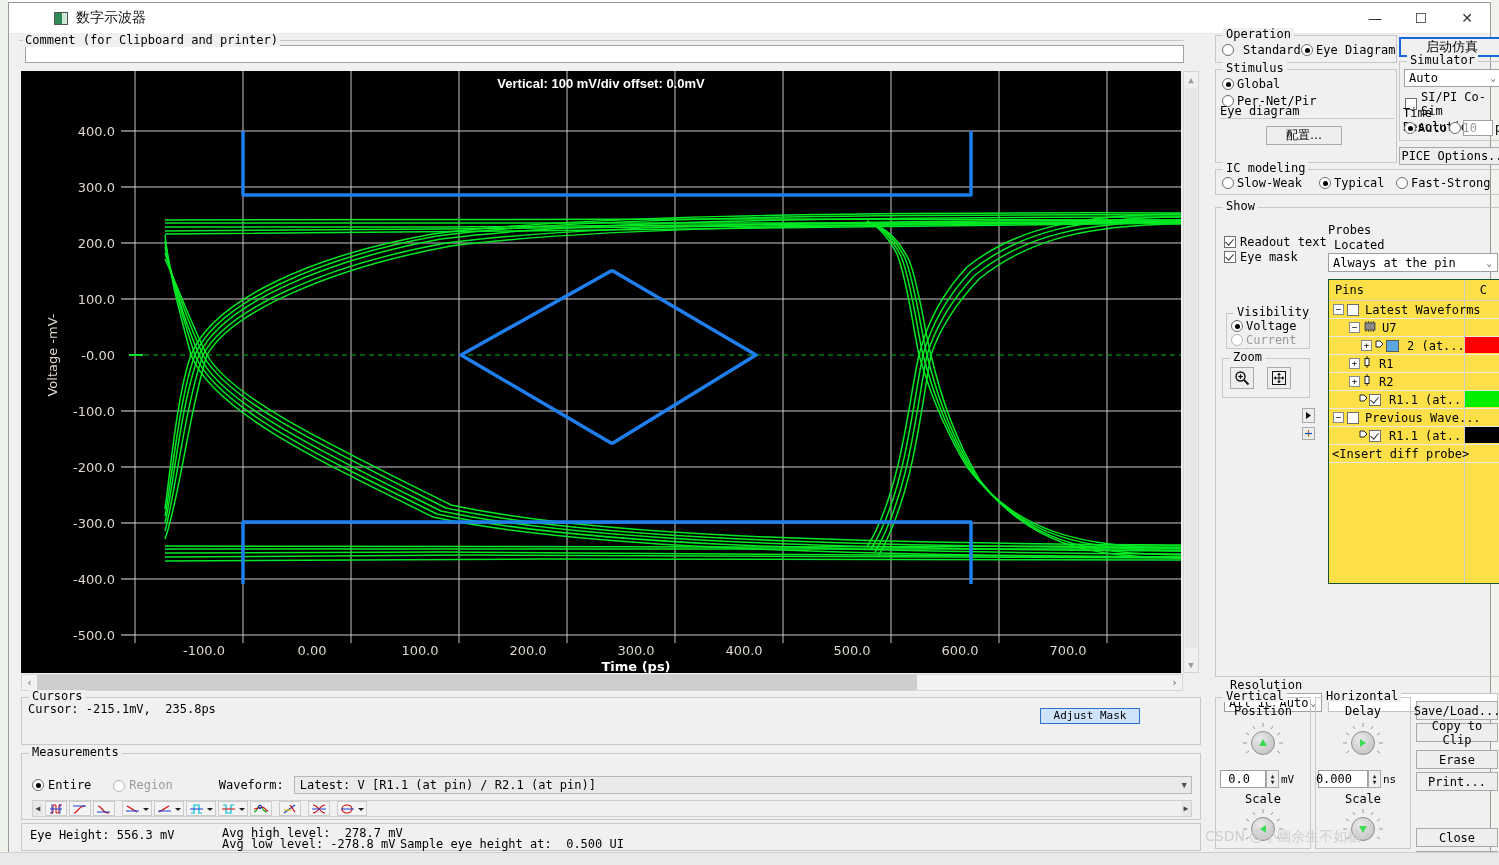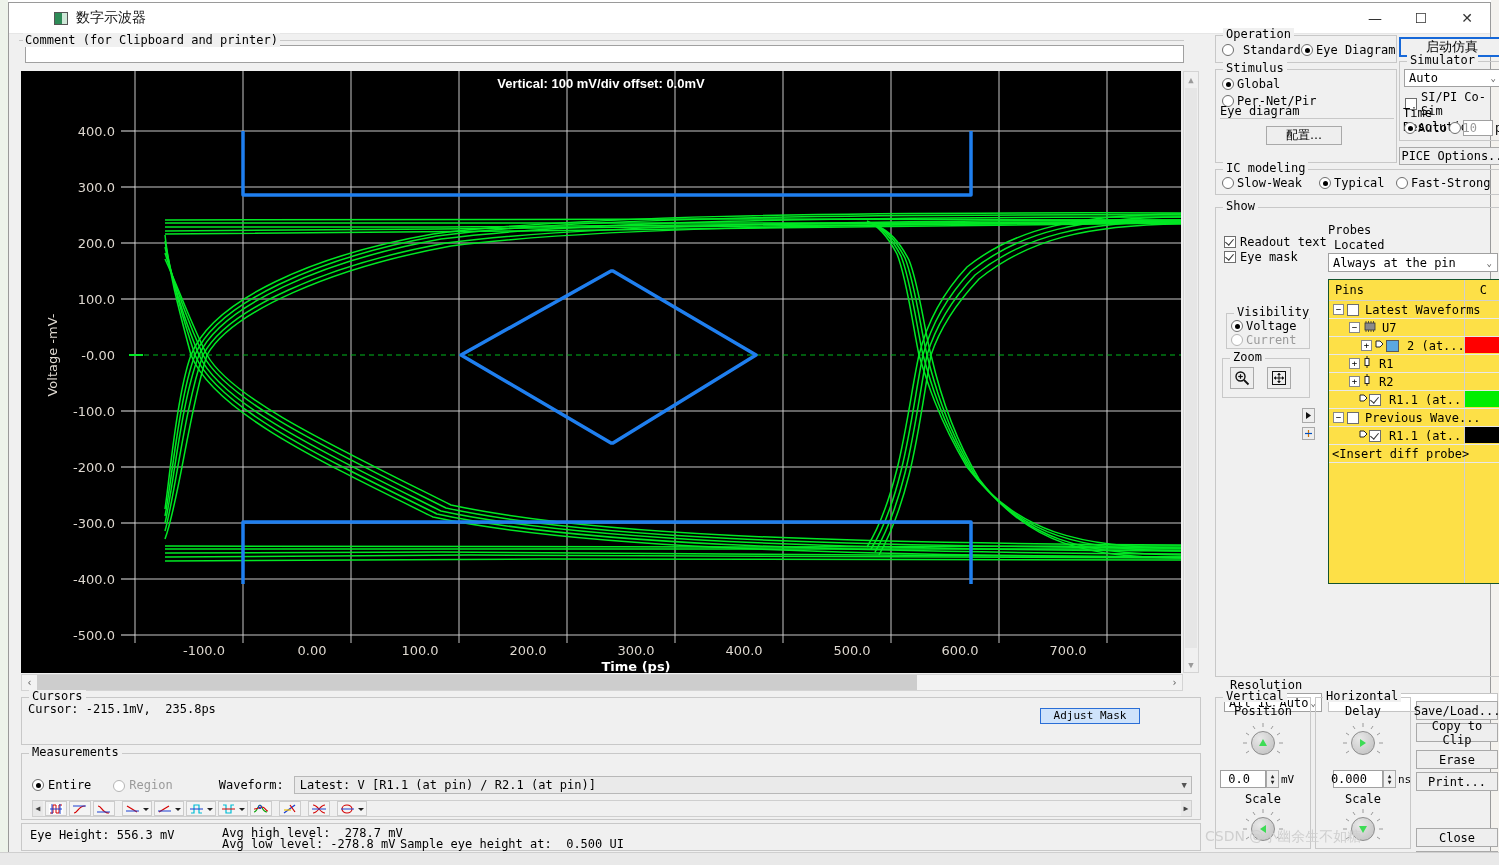--- a/index.html
+++ b/index.html
@@ -692,21 +692,21 @@
               <line x1="6" y1="13" x2="9" y2="15"></line>
               <line x1="3" y1="23" x2="7" y2="23"></line>
               <line x1="6" y1="33" x2="9" y2="31"></line>
             </g>
           </svg>
         <div class="dial"></div>
         <svg style="position:absolute;left:16px;top:16px;" width="14" height="14" viewBox="0 0 14 14">
             <path d="M10 7 L4 3 L4 11 Z" fill="#3ddc55"></path>
           </svg>
       </div>
-      <div style="position:absolute;left:17px;top:72px;display:flex;align-items:center;">
+      <div style="position:absolute;left:2px;top:72px;display:flex;align-items:center;">
         <span class="spin" style="width:50px;height:18px;">0.000</span>
         <span class="spinbtns" style="height:18px;">
             <span>▲</span>
             <span>▼</span>
           </span>
         <span style="margin-left:2px;font-size:11px;">ns</span>
       </div>
       <div style="position:absolute;left:0;top:94px;width:100%;text-align:center;">Scale</div>
       <div class="knob" style="position:absolute;left:24px;top:108px;">
         <svg width="46" height="46" viewBox="0 0 46 46">

